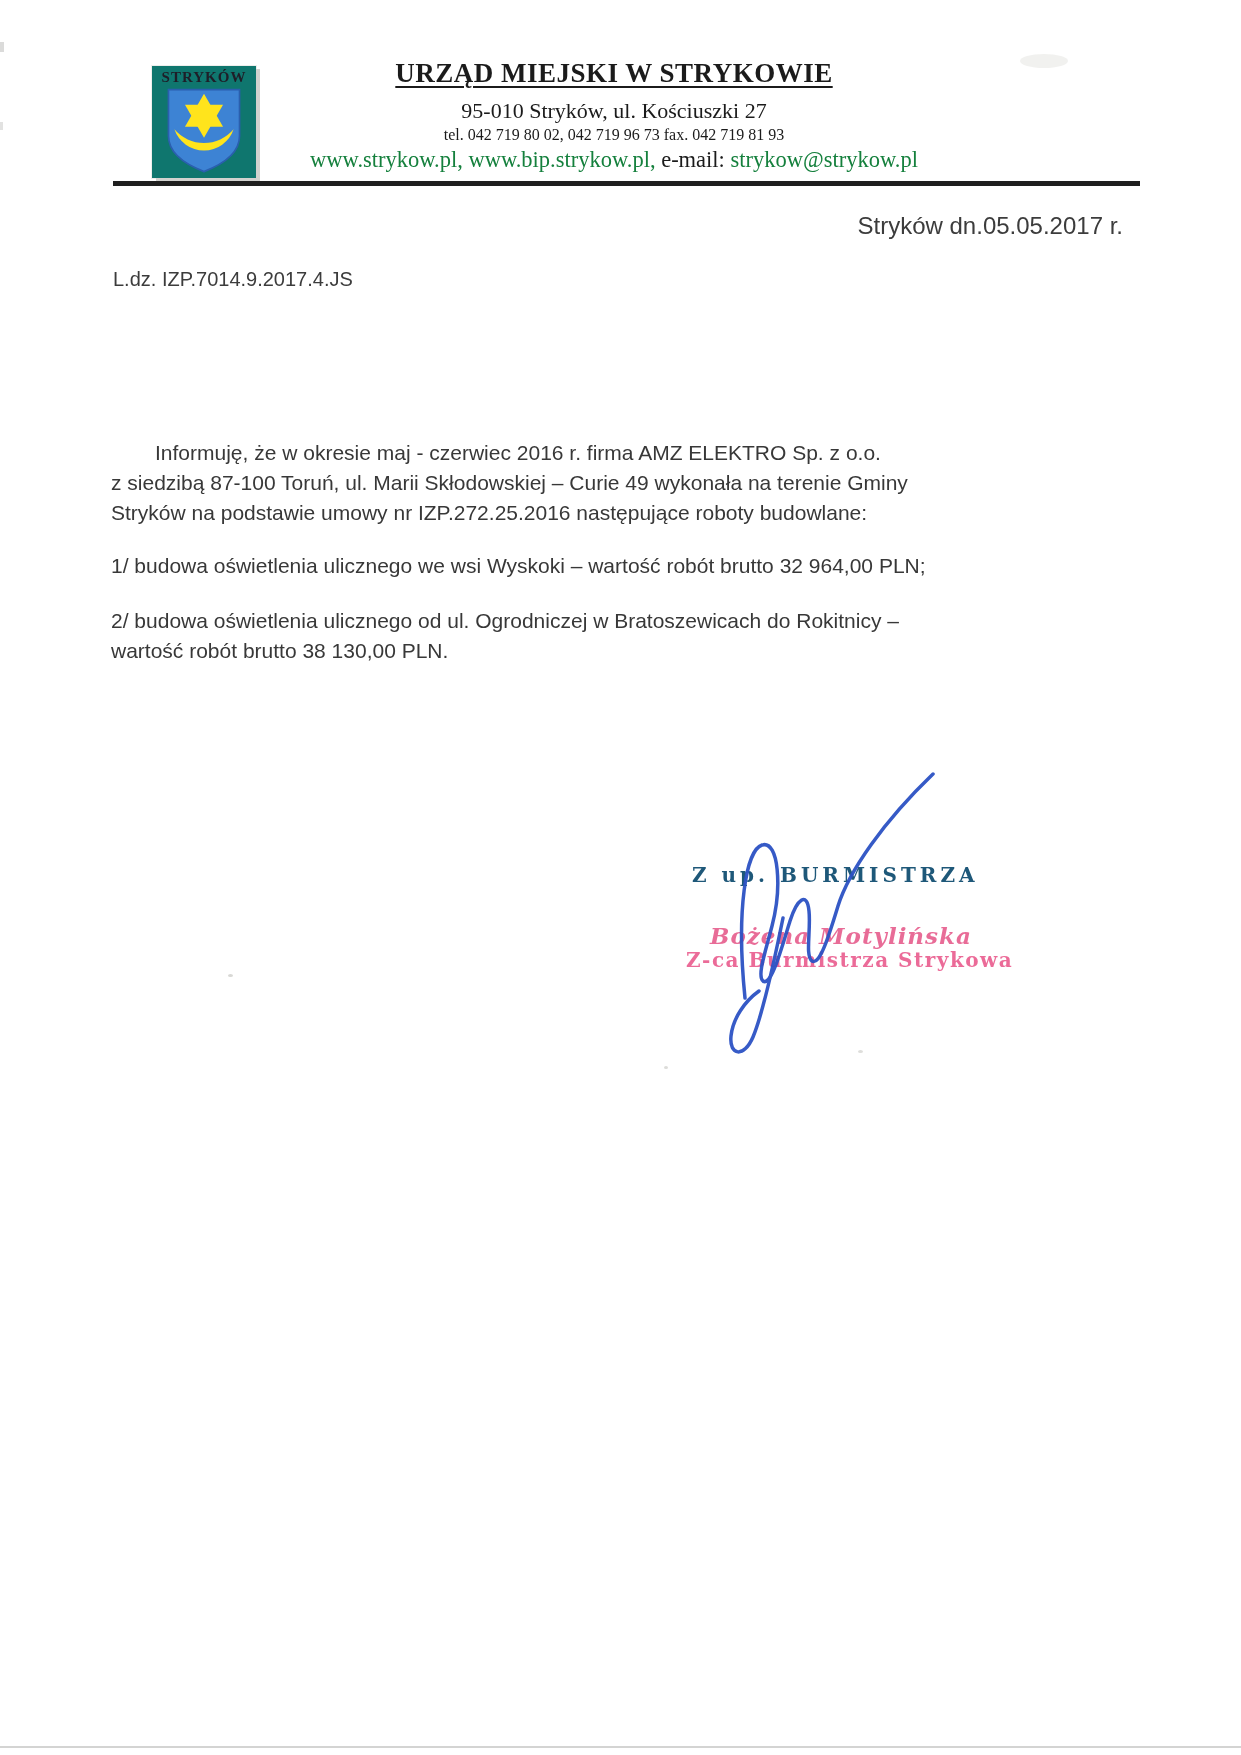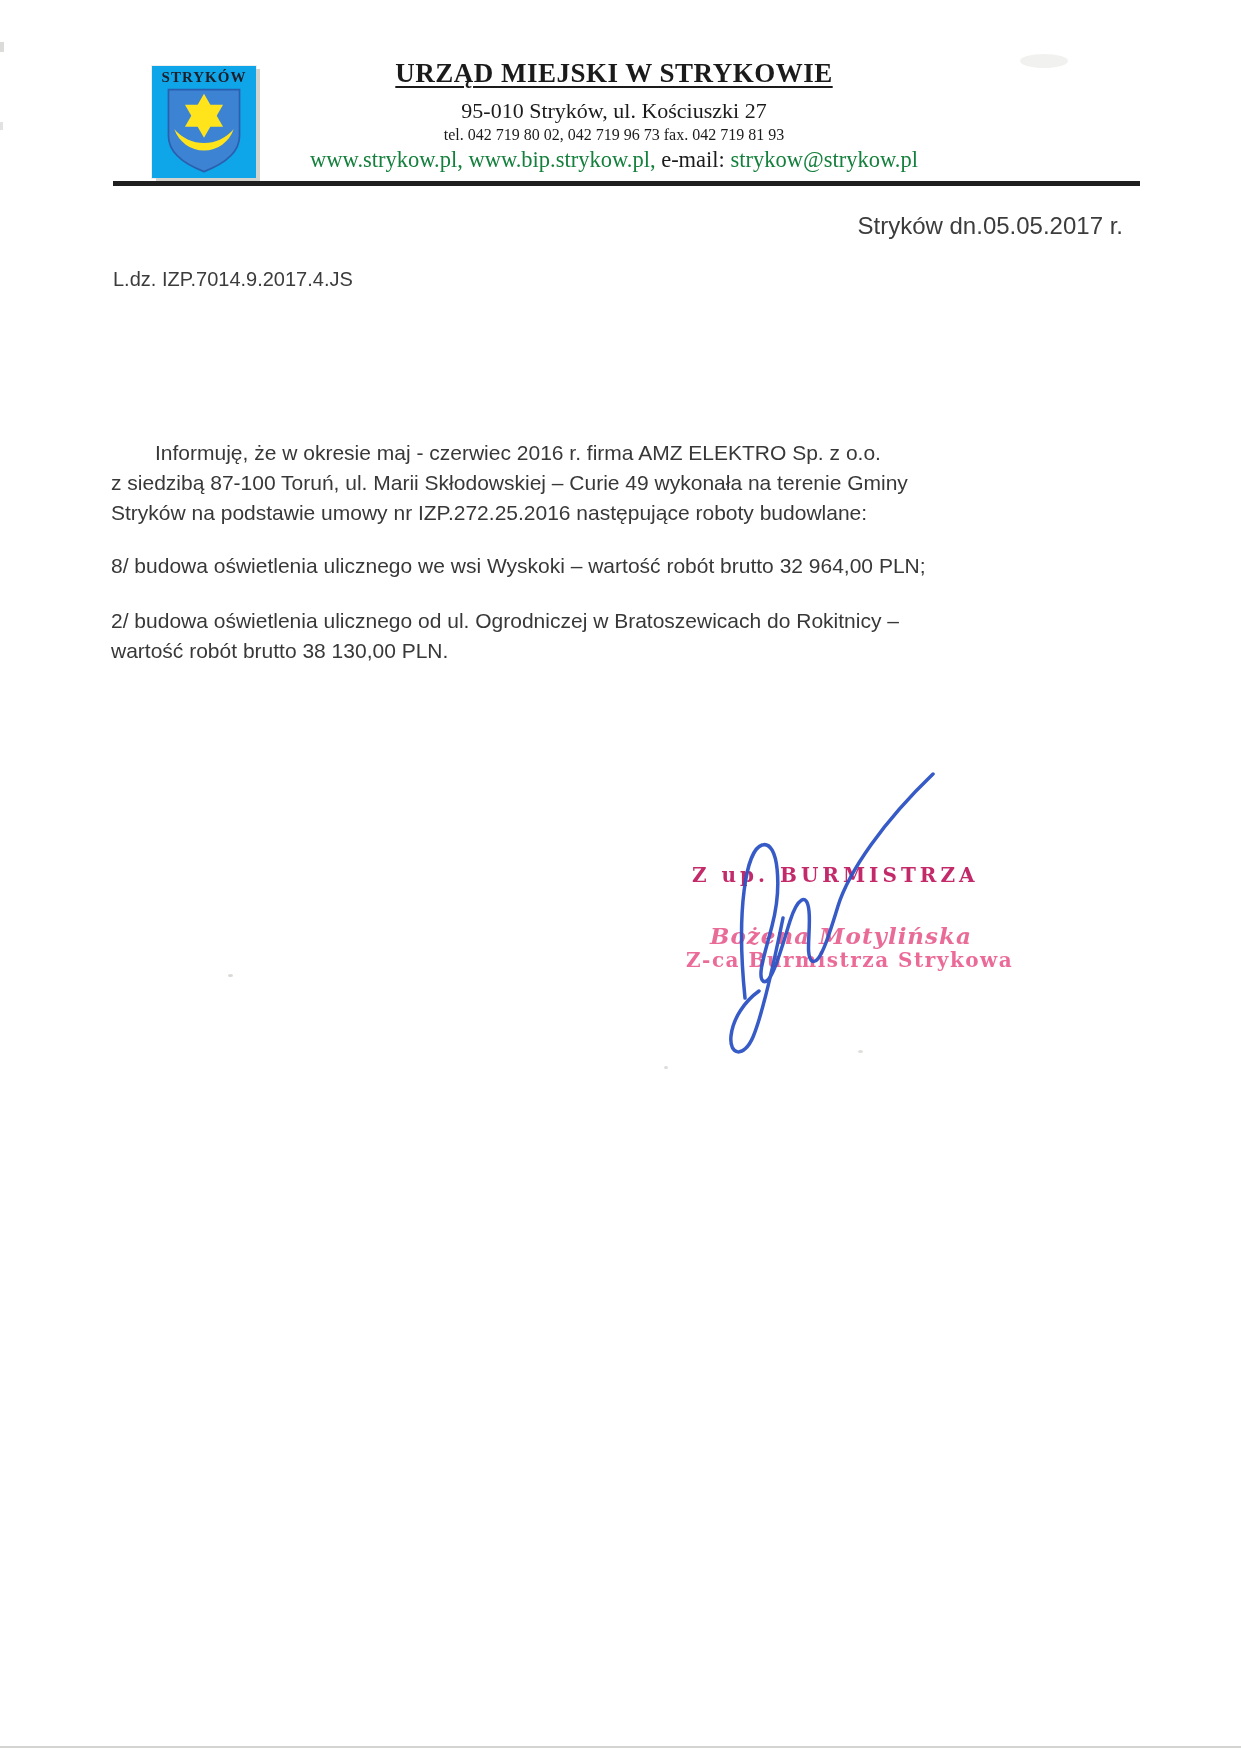--- a/index.html
+++ b/index.html
@@ -5,21 +5,21 @@
   html,body { margin:0; padding:0; background:#ffffff; }
   .page {
     position:relative; width:1241px; height:1755px;
     background:#ffffff; overflow:hidden;
     font-family:"Liberation Sans", sans-serif; color:#3a3a3a;
   }
 
   
   .logo-box {
     position:absolute; left:152px; top:66px; width:104px; height:112px;
-    background:#0ea5e9; box-shadow:4px 3px 0 #d2d2cf, 0 0 0 1px #eeeeec;
+    background:#0f766e; box-shadow:4px 3px 0 #d2d2cf, 0 0 0 1px #eeeeec;
     text-align:center;
   }
   .logo-caption {
     font-family:"Liberation Serif", serif; font-weight:bold;
     font-size:15px; letter-spacing:1px; color:#1e1e28; margin-top:3px;
   }
   .shield-svg { display:block; margin:1px auto 0; }
 
   .header-center {
     position:absolute; left:164px; top:58px; width:900px;
@@ -49,21 +49,21 @@
   }
   .p-intro      { top:438px; text-indent:44px; }
   .p-item1      { top:551px; }
   .p-item2      { top:606px; }
   .p-conclusion { top:692px; text-indent:38px; }
 
   
   .stamp-heading {
     position:absolute; left:692px; top:863px;
     font-family:"DejaVu Serif", serif; font-weight:bold;
-    font-size:20px; letter-spacing:4px; color:#be185d; opacity:.92;
+    font-size:20px; letter-spacing:4px; color:#0c4a6e; opacity:.92;
   }
   .stamp-name {
     position:absolute; left:710px; top:922px;
     font-family:"DejaVu Serif", serif; font-style:italic; font-weight:bold;
     font-size:23px; letter-spacing:1px; color:#e7608f; opacity:.92;
   }
   .stamp-title {
     position:absolute; left:686px; top:948px;
     font-family:"DejaVu Serif", serif; font-weight:bold;
     font-size:20px; letter-spacing:1.5px; color:#ea5f90; opacity:.92;
@@ -107,21 +107,21 @@
   </div>
 
   <div class="header-rule"></div>
 
   <div class="date-line">Stryków dn.05.05.2017 r.</div>
   <div class="reference">L.dz. IZP.7014.9.2017.4.JS</div>
 
   <div class="body-text p-intro">Informuję, że w okresie maj - czerwiec 2016 r. firma AMZ ELEKTRO Sp. z o.o.
 z siedzibą 87-100 Toruń, ul. Marii Skłodowskiej – Curie 49 wykonała na terenie Gminy
 Stryków na podstawie umowy nr IZP.272.25.2016 następujące roboty budowlane:</div>
-  <div class="body-text p-item1">8/ budowa oświetlenia ulicznego we wsi Wyskoki – wartość robót brutto 32 964,00 PLN;</div>
+  <div class="body-text p-item1">1/ budowa oświetlenia ulicznego we wsi Wyskoki – wartość robót brutto 32 964,00 PLN;</div>
   <div class="body-text p-item2">2/ budowa oświetlenia ulicznego od ul. Ogrodniczej w Bratoszewicach do Rokitnicy –
 wartość robót brutto 38 130,00 PLN.</div>
 
   <div class="stamp-heading">Z up. BURMISTRZA</div>
   <div class="stamp-name">Bożena Motylińska</div>
   <div class="stamp-title">Z-ca Burmistrza Strykowa</div>
 
   <svg class="ink-overlay" width="1241" height="1755" viewBox="0 0 1241 1755" aria-hidden="true">
     <g fill="none" stroke-width="3.5" stroke-linecap="round" stroke-linejoin="round" opacity="0.95">
       <path d="M 745 998 C 736 910 746 850 762 845 C 779 840 782 888 772 926

